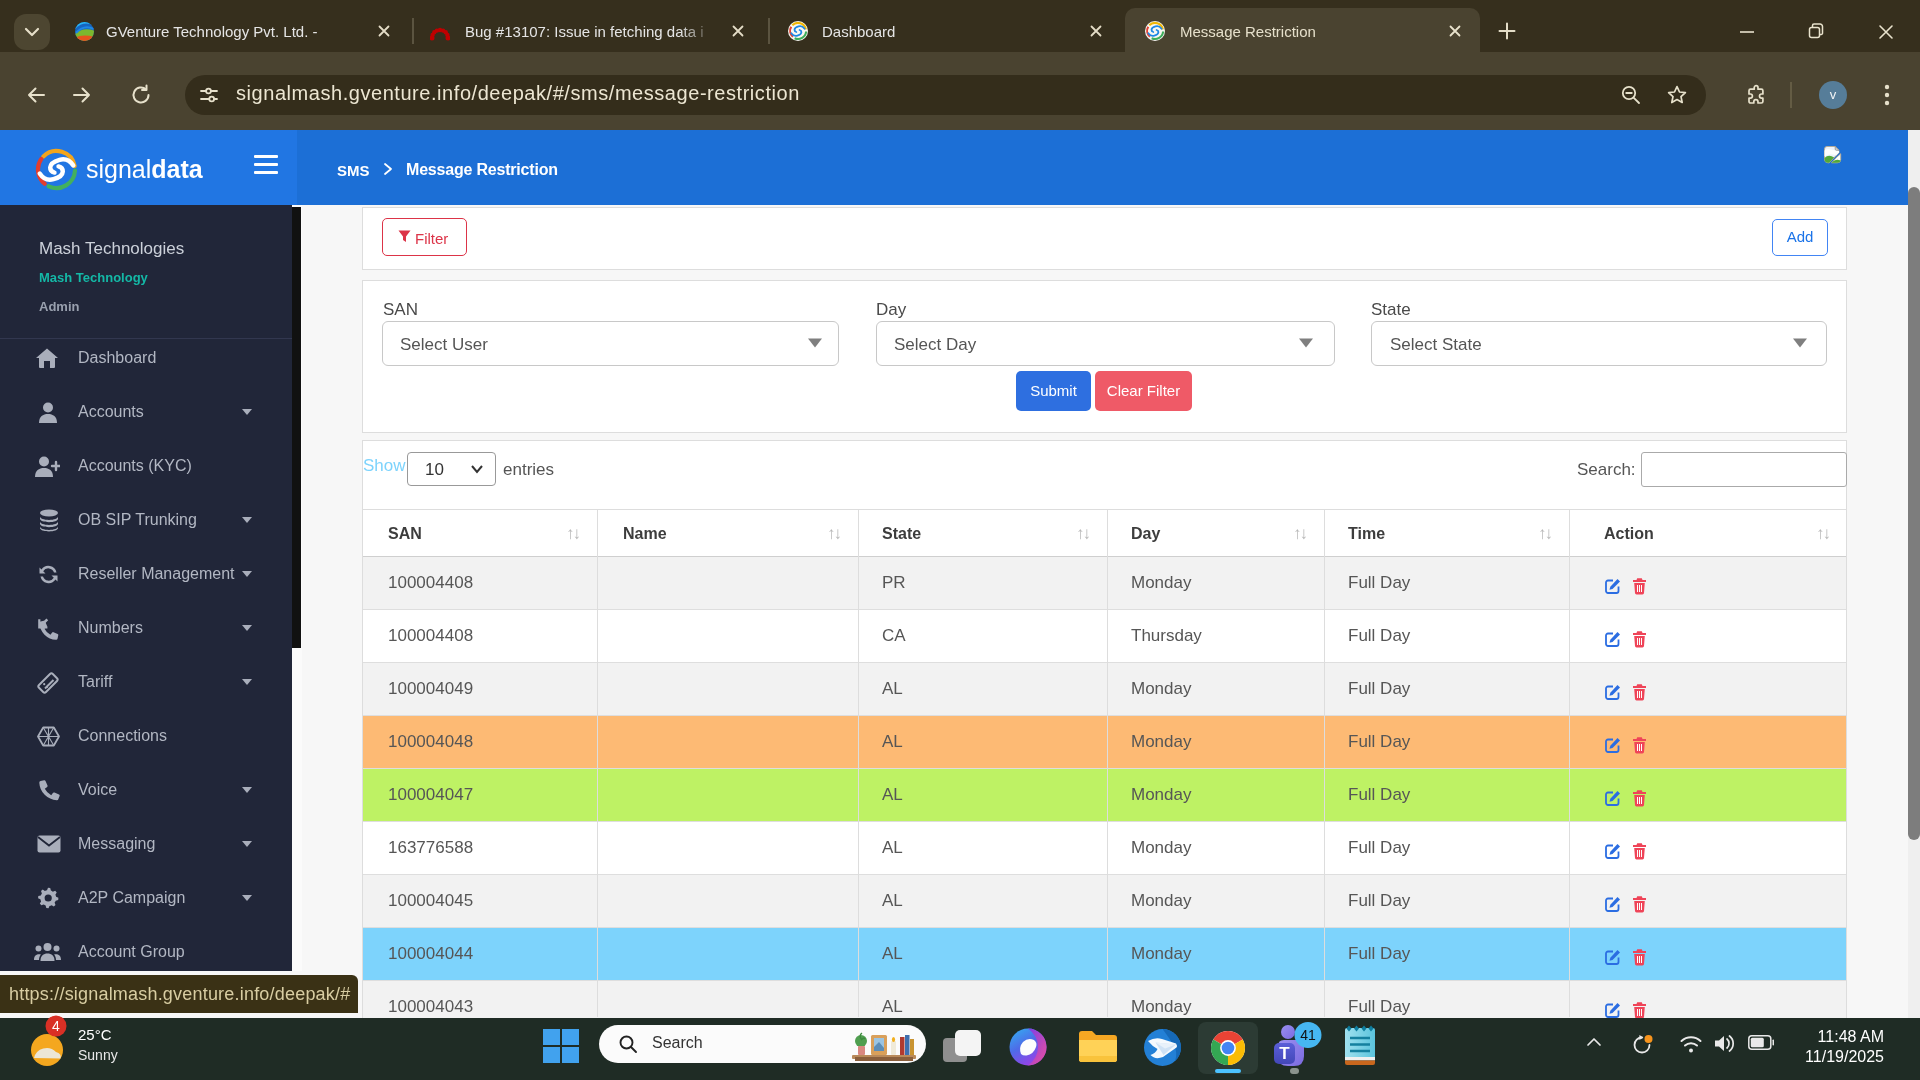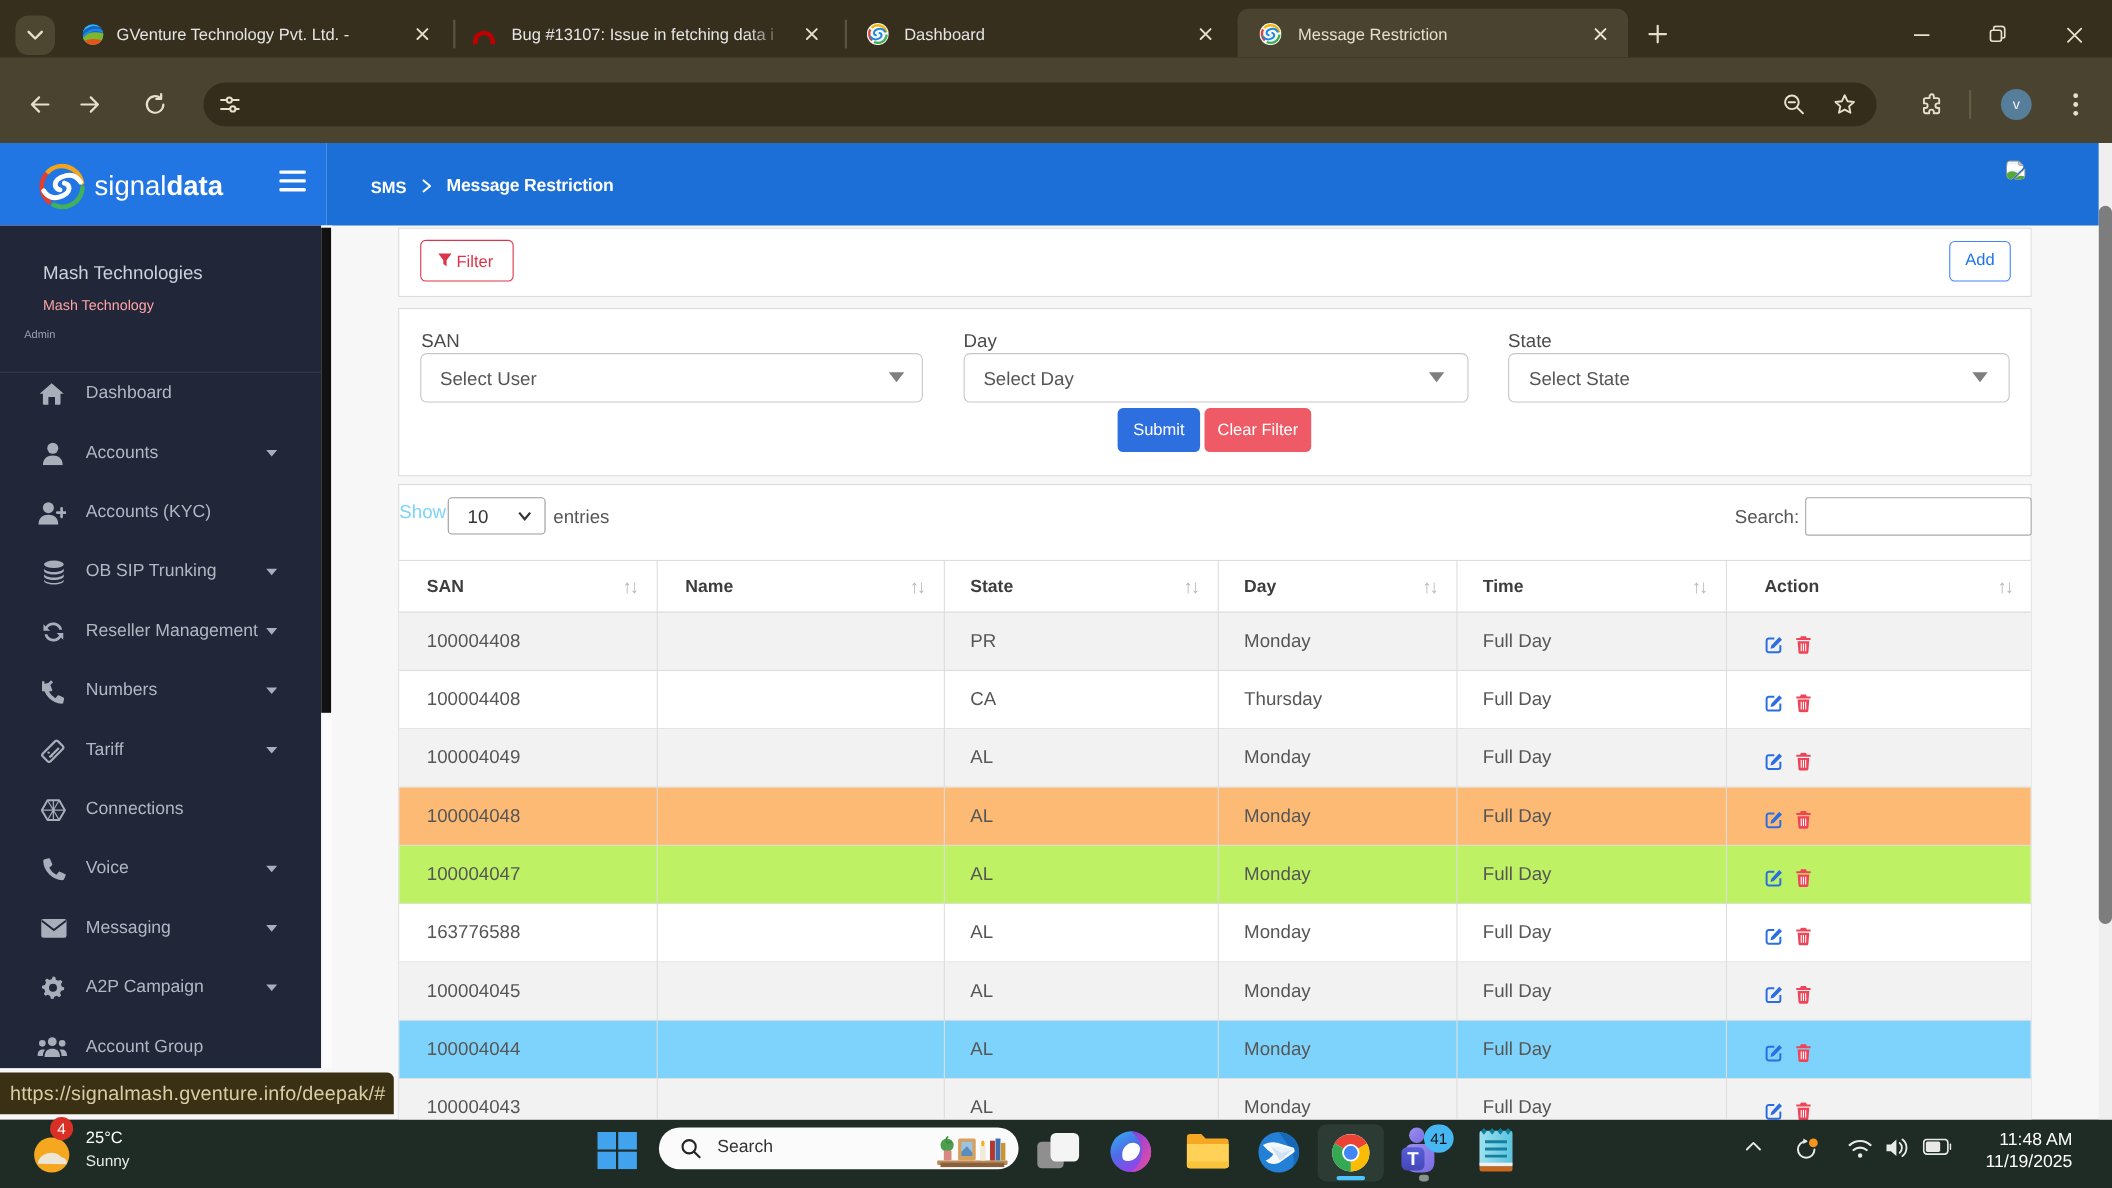--- a/index.html
+++ b/index.html
@@ -122,20 +122,21 @@
   <div class="a" style="left:185px;top:23px;width:1521px;height:40px;border-radius:20px;background:#342d1b;"></div>
 
   <svg class="a" style="left:199px;top:33px;" width="20" height="20" viewBox="0 0 20 20">
     <g stroke="#e7e1cb" stroke-width="1.8" stroke-linecap="round">
       <path d="M2 6 H7 M12 6 H18"></path>
         <path d="M2 14 H10 M15 14 H18"></path>
     </g>
     <circle cx="9.5" cy="6" r="2.4" fill="none" stroke="#e7e1cb" stroke-width="1.8"></circle>
     <circle cx="12.7" cy="14" r="2.4" fill="none" stroke="#e7e1cb" stroke-width="1.8"></circle>
   </svg>
+  <div class="a" style="left:236px;top:30px;font-size:20px;color:#ece6d2;letter-spacing:0.55px;">signalmash.gventure.info/deepak/#/sms/message-restriction</div>
 
   <svg class="a" style="left:1620px;top:32px;" width="22" height="22" viewBox="0 0 22 22">
       <circle cx="9" cy="9" r="6.2" fill="none" stroke="#e7e1cb" stroke-width="1.8"></circle>
       <path d="M6.2 9 H11.8" stroke="#e7e1cb" stroke-width="1.8" stroke-linecap="round"></path>
       <path d="M13.8 13.8 L19 19" stroke="#e7e1cb" stroke-width="1.8" stroke-linecap="round"></path>
     </svg>
 
   <svg class="a" style="left:1666px;top:32px;" width="22" height="22" viewBox="0 0 22 22">
       <path d="M11 2.6 L13.5 8 L19.4 8.7 L15 12.7 L16.2 18.5 L11 15.6 L5.8 18.5 L7 12.7 L2.6 8.7 L8.5 8 Z" fill="none" stroke="#e7e1cb" stroke-width="1.7" stroke-linejoin="round"></path>
     </svg>
@@ -186,22 +187,22 @@
   <path d="M2.5 5 Q2.5 2.5 5 2.5 H13.2 L17 6.3 V8.6 L7.2 18.8 H6 Q2.5 18.8 2.5 15 Z" fill="#eef3fa" stroke="#b9ac92" stroke-width="0.9"></path>
   <path d="M2.5 6.5 Q5.5 4.2 9 5.5 Q13 7 16.2 5.5 L17 6.3 V8.6 L14 11.6 Q8 8.5 2.5 12.5 Z" fill="#fdfefe"></path>
   <path d="M2.5 14 Q6.5 9.8 12.2 13.5 L7.1 18.8 H6 Q2.5 18.8 2.5 15 Z" fill="#53a83a"></path>
   <path d="M13.2 2.5 L17 6.3 H14.4 Q13.2 6.3 13.2 5.1 Z" fill="#d5d5d5" stroke="#8f8f8f" stroke-width="0.8"></path>
   <path d="M18.7 9.7 V15.5 Q18.7 18.8 15.3 18.8 H9.5 L14.8 13.2 Z" fill="#fdfdfd" stroke="#b9ac92" stroke-width="0.9"></path>
   <path d="M10.8 17.5 Q14 14.8 18.7 16.5 V15.5 Q18.7 18.8 15.3 18.8 H9.5 Z" fill="#53a83a"></path>
 </svg>
 
 <div class="a" style="left:0;top:205px;width:292px;height:766px;background:#212639;"></div>
 <div class="a" style="left:39px;top:239px;font-size:17px;color:#ccd1da;">Mash Technologies</div>
-<div class="a" style="left:39px;top:270px;font-size:13px;font-weight:400;color:#fca5a5;">Mash Technology</div>
-<div class="a" style="left:22px;top:299px;font-size:10px;font-weight:400;color:#99a0ae;">Admin</div>
+<div class="a" style="left:39px;top:270px;font-size:13px;font-weight:700;color:#14b8a6;">Mash Technology</div>
+<div class="a" style="left:39px;top:299px;font-size:13px;font-weight:700;color:#99a0ae;">Admin</div>
 <div class="a" style="left:0;top:338px;width:292px;height:1px;background:#32374f;"></div>
 <div id="nav">
 
   <svg class="a" style="left:35px;top:347px;" width="24" height="22" viewBox="0 0 24 22">
       <path d="M12 1.5 L23 11 H20 V20 a1 1 0 0 1 -1 1 H15 V14 H9 V21 H5 a1 1 0 0 1 -1 -1 V11 H1 Z" fill="#a9aebb"></path>
     </svg>
   <div class="navitem" style="top:349px;">Dashboard</div>
 
   <svg class="a" style="left:38px;top:402px;" width="20" height="21" viewBox="0 0 20 21">
       <circle cx="10" cy="5.5" r="5" fill="#a9aebb"></circle>

